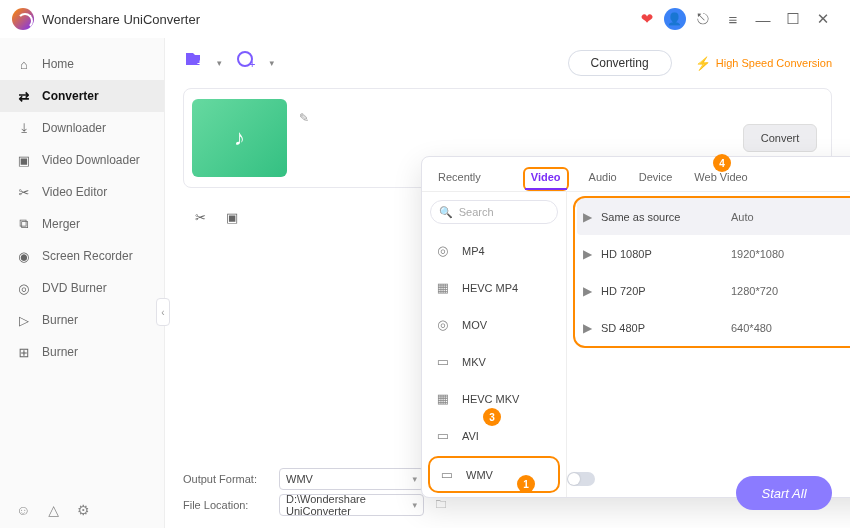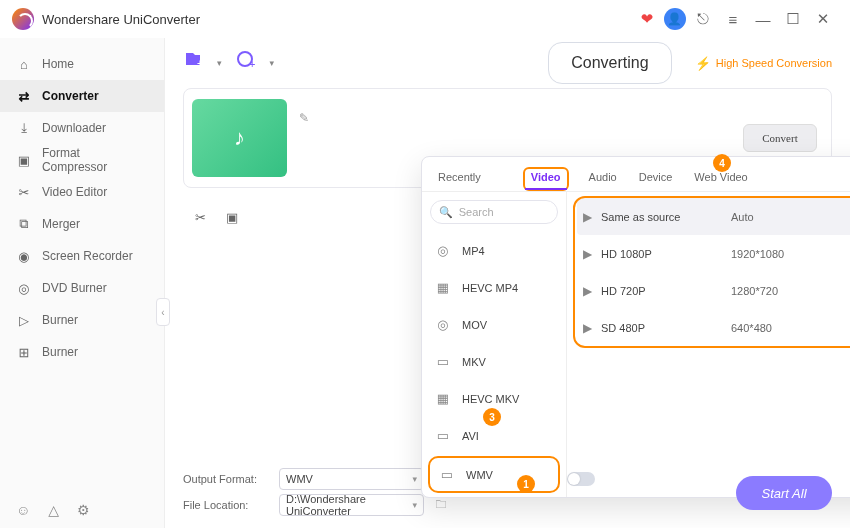--- a/index.html
+++ b/index.html
@@ -27,33 +27,33 @@
 .side-spacer { flex: 1; }
 .side-bottom { display: flex; gap: 18px; padding: 10px 16px; color: #888; font-size: 14px; }
 
 
 .main { flex: 1; display: flex; flex-direction: column; min-width: 0; position: relative; }
 
 
 .toolbar { height: 50px; display: flex; align-items: center; padding: 0 18px; gap: 14px; }
 .tool-btn { width: 26px; height: 26px; color: #7c5cff; position: relative; font-size: 18px; cursor:pointer;}
 .tool-caret { font-size: 9px; color:#888; margin-left:-6px;}
-.seg { margin-left: auto; margin-right: 10px; background: #eef0f4; border-radius: 14px; height: 42px; display: flex; overflow: hidden; font-size: 16px; }
+.seg { margin-left: auto; margin-right: 10px; background: #eef0f4; border-radius: 14px; height: 26px; display: flex; overflow: hidden; font-size: 12px; }
 .seg span { padding: 0 22px; display: flex; align-items: center; color: #666; cursor: pointer; }
 .seg span.active { background: #fff; border: 1px solid #d9dde6; border-radius: 14px; color: #333; }
 .speed { color: #ff8a00; font-size: 11px; display: flex; align-items: center; gap: 4px; }
 .speed-ico { color:#ff8a00; font-size:13px;}
 
 
 .filecard { margin: 0 18px; height: 100px; border: 1px solid #e8e8ee; border-radius: 8px; display: flex; align-items: center; padding: 0 14px 0 8px; gap: 12px; }
 .thumb { width: 95px; height: 78px; background: linear-gradient(135deg, #66d9a0, #34c082); border-radius: 6px; display:flex; align-items:center; justify-content:center; color:#fff; font-size:22px;}
 .file-title-row { display:flex; align-items:center; gap:8px; margin-top:-40px;}
 .file-title { font-size: 12px; color: #333; }
 .file-edit-ico { color:#999; font-size:12px; cursor:pointer;}
-.convert-btn { margin-left: auto; background: #ededf0; color: #444; font-size: 11px; border-radius: 6px; height: 28px; width:74px; display: flex; align-items: center; justify-content: center; border:1px solid #ddd; cursor: pointer; font-family: Liberation Serif, serif; }
+.convert-btn { margin-left: auto; background: #ededf0; color: #444; font-size: 11px; border-radius: 6px; height: 28px; width:74px; display: flex; align-items: center; justify-content: center; border:1px solid #ddd; cursor: pointer; }
 
 
 .edit-row { position:absolute; left:18px; top:172px; display:flex; gap:20px; padding-left:12px; color:#666; font-size:13px;}
 .edit-row span{ cursor:pointer; }
 
 
 .collapse-handle { position:absolute; left:-9px; top:260px; width:14px; height:28px; background:#fff; border:1px solid #e2e2e8; border-radius:4px; display:flex; align-items:center; justify-content:center; font-size:10px; color:#999; cursor:pointer;}
 
 
 .bottombar { margin-top:auto; padding: 6px 18px 10px 18px; font-size: 11px; color: #555; }
@@ -120,21 +120,21 @@
       <div class="side-item active">
           <span class="side-ico">⇄</span>
           <span>Converter</span>
         </div>
       <div class="side-item">
           <span class="side-ico">⤓</span>
           <span>Downloader</span>
         </div>
       <div class="side-item">
           <span class="side-ico">▣</span>
-          <span>Format Compressor</span>
+          <span>Video Downloader</span>
         </div>
       <div class="side-item">
           <span class="side-ico">✂</span>
           <span>Video Editor</span>
         </div>
       <div class="side-item">
           <span class="side-ico">⧉</span>
           <span>Merger</span>
         </div>
       <div class="side-item">

